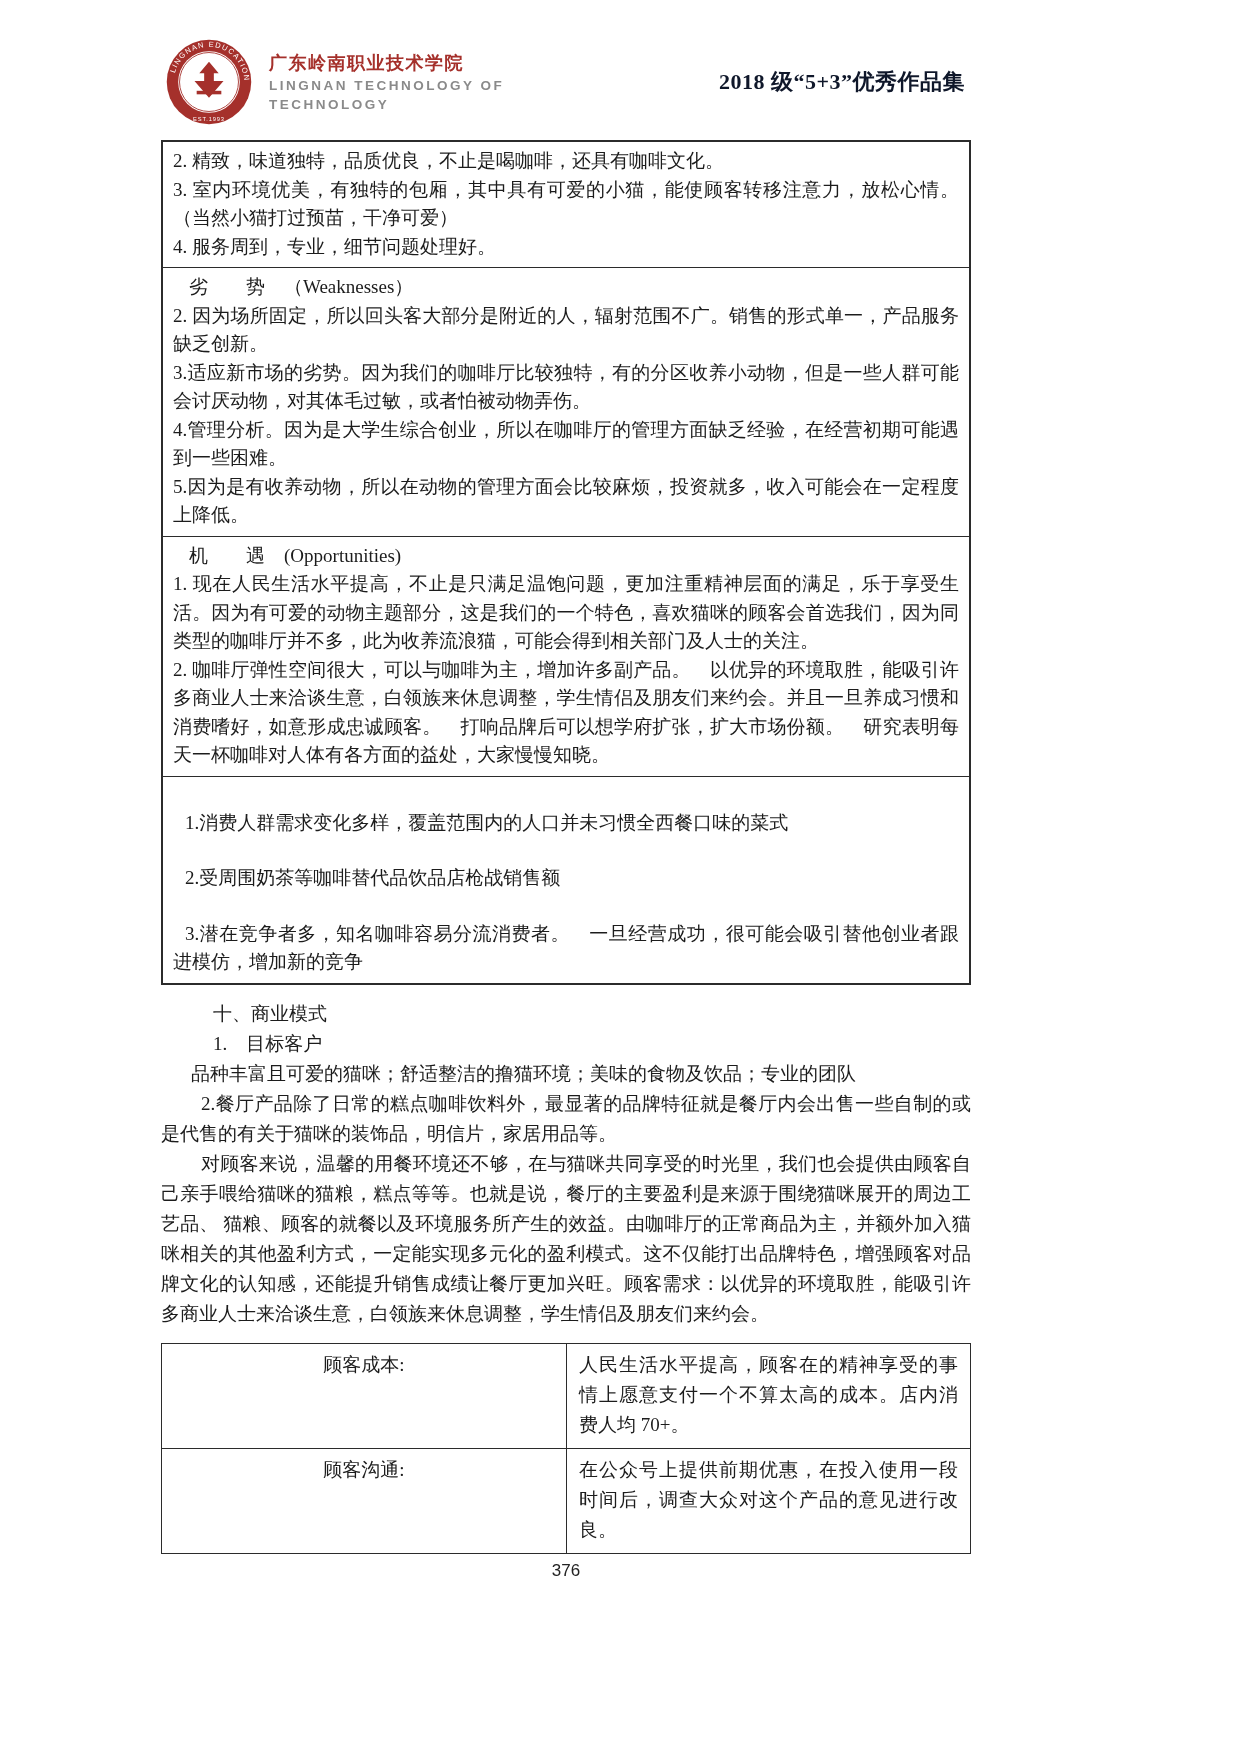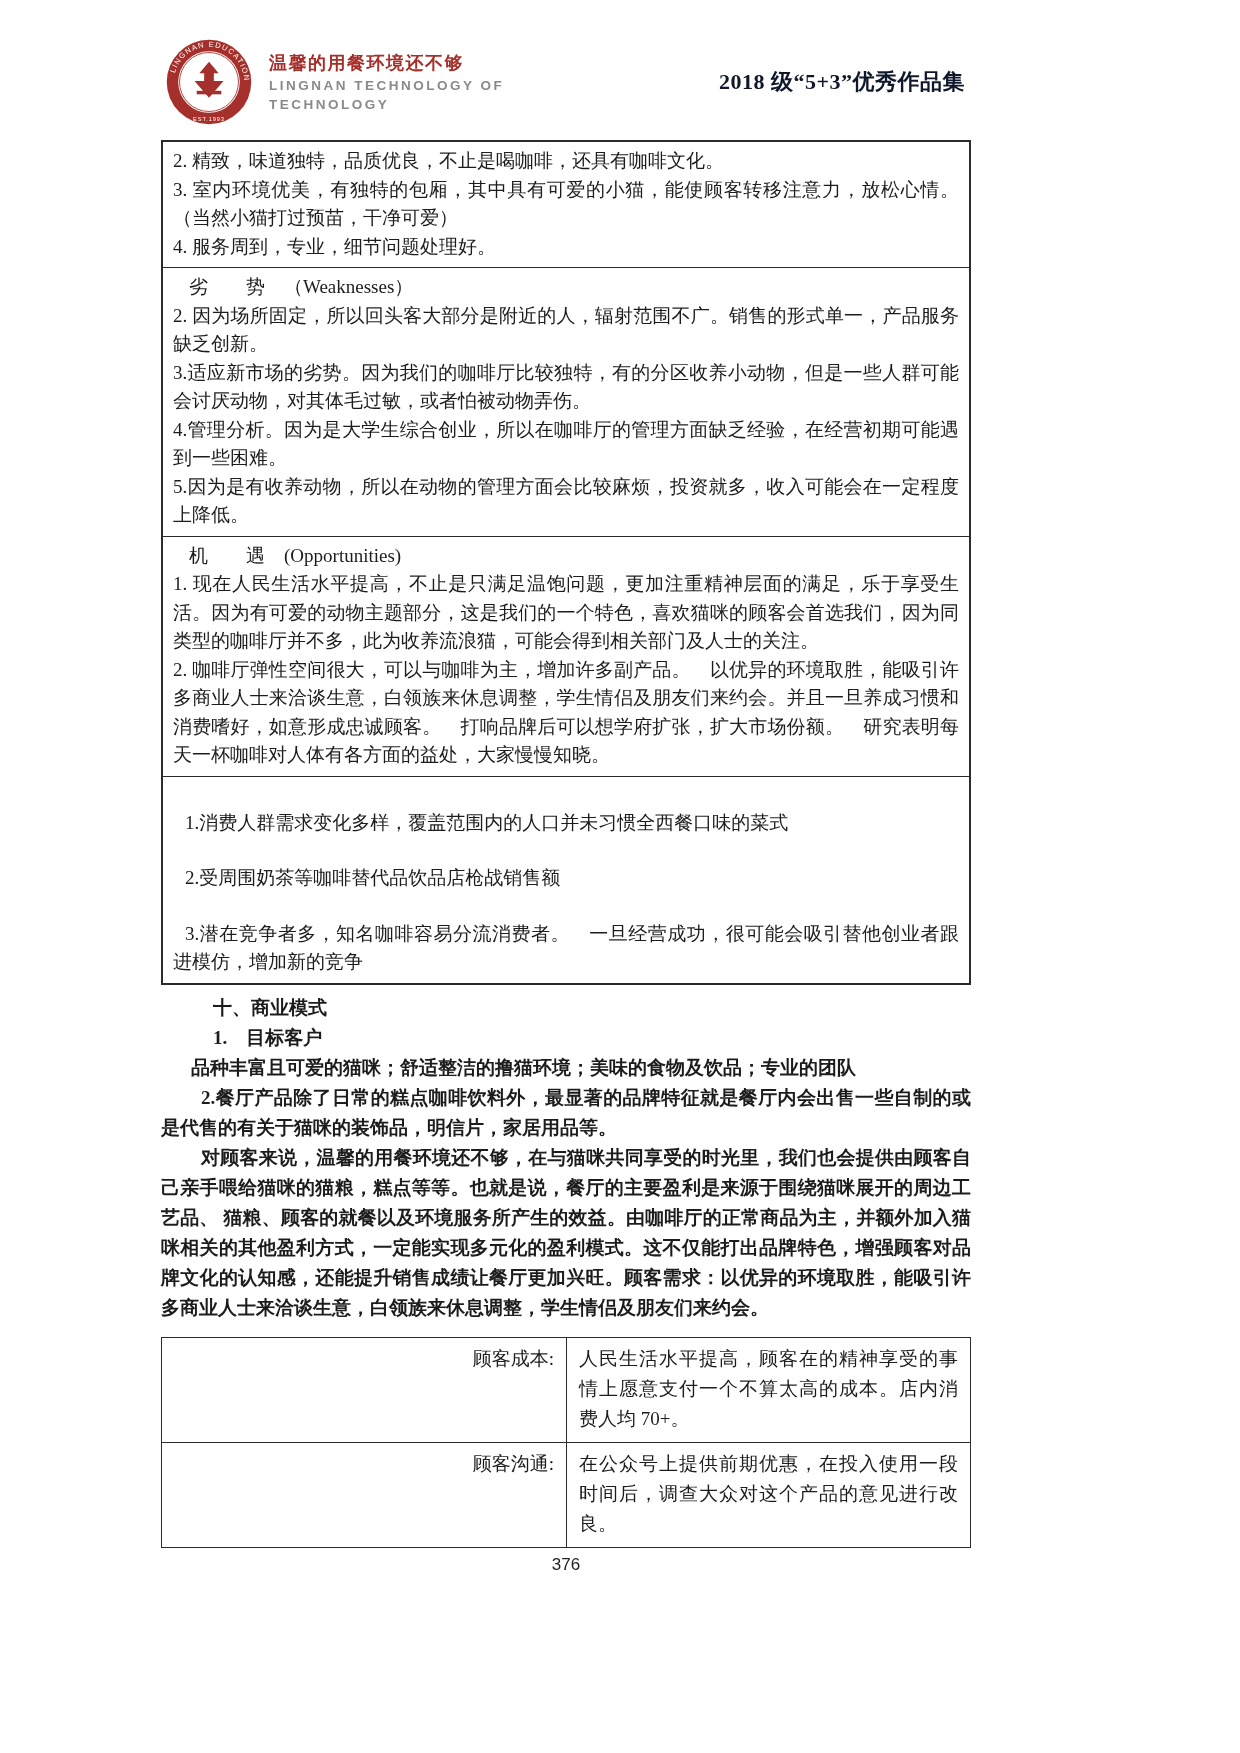--- a/index.html
+++ b/index.html
@@ -33,37 +33,37 @@
   .content { position:absolute; top:140px; left:161px; width:810px; }
   .swot-table { border:2px solid #2b2b2b; }
   .swot-section { padding:5px 10px 6px 10px; }
   .swot-section + .swot-section { border-top:1.5px solid #2b2b2b; }
   .swot-section p {
     font-size:19px; line-height:28.5px; text-align:justify;
   }
   .section-head { padding-left:16px; text-align:left !important; }
   .indent-first { text-indent:12px;margin-top:27px; }
   
-  .business-model { margin-top:8px;font-weight:bold; }
+  .business-model { margin-top:14px; }
   .business-model p { font-size:19px; line-height:30px; text-align:justify; }
   .bm-heading   { padding-left:52px; text-align:left !important; }
   .bm-subhead   { padding-left:52px; text-align:left !important; }
   .bm-para1     { text-indent:30px; }
   .bm-para2     { text-indent:40px; }
   .bm-para3     { text-indent:40px; }
   
   .cost-table {
     width:100%; border-collapse:collapse; margin-top:14px;
     table-layout:fixed;
   }
   .cost-table td {
     border:1.5px solid #2b2b2b; font-size:19px; line-height:30px;
     padding:6px 12px 8px 12px; vertical-align:top; text-align:justify;
   }
-  .cost-table td.label { width:405px; text-align:right; }
+  .cost-table td.label { width:405px; text-align:center; }
   
   .page-number {
     margin-top:7px; text-align:center; font-size:17px; color:#222;
     font-family:"Liberation Sans","DejaVu Sans",sans-serif;
   }
 </style>
 </head>
 <body>
 
 <div class="page">
@@ -80,21 +80,21 @@
           </defs>
           <text font-size="8.5" fill="#ffffff" font-family="Liberation Sans, sans-serif" letter-spacing="1.5">
             <textPath href="#sealArc" startOffset="8%">LINGNAN EDUCATION</textPath>
           </text>
           <text x="50" y="94" font-size="6.5" fill="#ffffff" text-anchor="middle" font-family="Liberation Sans, sans-serif" letter-spacing="1">EST.1993</text>
           <path d="M50 27 l11 13 h-5.5 v9 h11 l-16.5 19 -16.5-19 h11 v-9 h-5.5 z" fill="#a5302b"></path>
           <rect x="36" y="60" width="28" height="4" fill="#a5302b"></rect>
         </svg>
       </span>
       <div class="logo-text">
-        <div class="logo-cn">温馨的用餐环境还不够</div>
+        <div class="logo-cn">广东岭南职业技术学院</div>
         <div class="logo-en">LINGNAN TECHNOLOGY OF</div>
         <div class="logo-en">TECHNOLOGY</div>
       </div>
     </div>
     <div class="collection-title">2018 级“5+3”优秀作品集</div>
   </header>
 
   <main class="content">
 
     <div class="swot-table">

